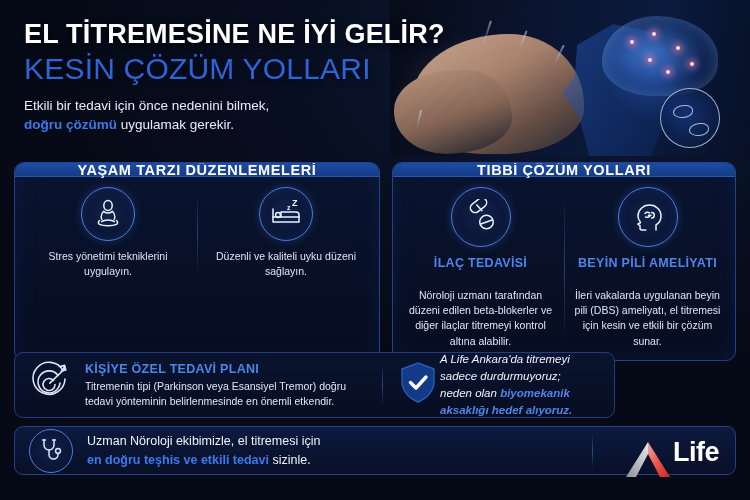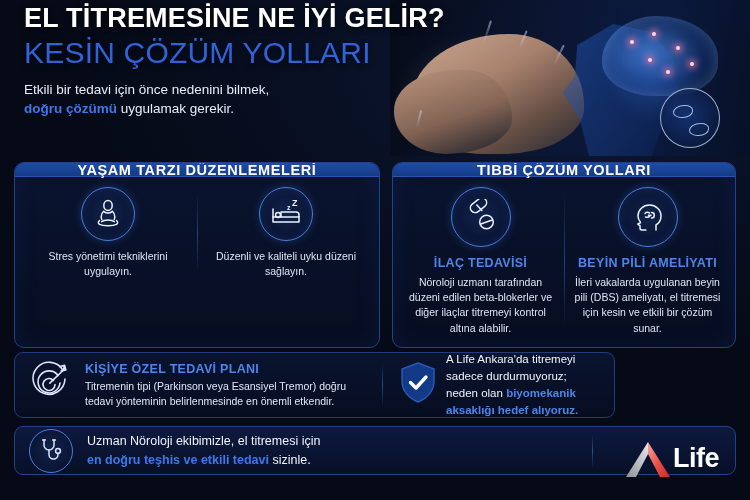--- a/index.html
+++ b/index.html
@@ -59,21 +59,21 @@
   .spark { position:absolute; width:4px; height:4px; border-radius:50%;
     background:#ffd5e2; box-shadow:0 0 7px 2px rgba(255,120,160,.85); }
   .neuron-circle {
     position:absolute; left: 270px; top: 88px; width: 60px; height: 60px;
     border-radius: 50%; border: 1.5px solid rgba(200,225,255,.75);
     background: radial-gradient(circle at 45% 45%, rgba(30,70,160,.55), rgba(8,18,44,.9));
   }
   .neuron-blob { position:absolute; width:20px; height:13px; border:1.2px solid rgba(200,225,255,.8);
     border-radius:60% 40% 55% 45%; }
 
-  .hero-text { position: absolute; left: 24px; top: 4px; width: 440px; }
+  .hero-text { position: absolute; left: 24px; top: 20px; width: 440px; }
   .title1 {
     font-size: 27px; font-weight: 700; color: #ffffff; letter-spacing: .2px;
     line-height: 1.1; text-shadow: 0 2px 6px rgba(0,0,0,.7);
   }
   .title2 {
     font-size: 30px; font-weight: 400; color: #2f63d8; letter-spacing: .2px;
     line-height: 1.12; margin-top: 2px; text-shadow: 0 2px 6px rgba(0,0,0,.6);
   }
   .sub { margin-top: 11px; font-size: 13.5px; color: #e7edf9; line-height: 1.42; }
   .sub b { color: #3d79ea; font-weight: 700; }
@@ -106,52 +106,52 @@
     border: 1.4px solid #4b7fdc;
     background: radial-gradient(circle at 50% 45%, #11224d 0%, #0a1432 70%, #08102a 100%);
     display:flex; align-items:center; justify-content:center;
     box-shadow: 0 0 10px rgba(60,120,225,.28), inset 0 0 10px rgba(40,90,190,.25);
   }
   .ico-wrap svg { display:block; }
   .cell-text { font-size: 10.5px; color: #dde6f6; line-height: 1.42; }
 
   .panel.right .cell { padding: 0 10px; }
   .panel.right .ico-wrap { width: 60px; height: 60px; margin-bottom: 9px; }
-  .med-title { font-size: 12.5px; font-weight: 700; color:#4d85ea; letter-spacing:.3px; margin-bottom: 5px; }
+  .med-title { font-size: 12.5px; font-weight: 700; color:#4d85ea; letter-spacing:.3px; margin-bottom: 18px; }
   .med-text { font-size: 10.5px; color:#dde6f6; line-height: 1.45; }
 
   
   .midrow { position:absolute; left: 14px; top: 352px; width: 601px; height: 66px;
     border:1px solid #233c80; border-radius: 9px;
     background: linear-gradient(180deg,#0a1430 0%, #070d20 100%);
     display:flex; align-items:center; overflow:hidden; }
   .mid-left { display:flex; align-items:center; gap: 12px; padding: 0 12px; width: 367px; }
   .mid-div { width:1px; align-self:stretch; margin: 10px 0;
     background: linear-gradient(180deg, rgba(60,110,210,0), rgba(70,125,225,.5), rgba(60,110,210,0)); }
-  .mid-right { display:flex; align-items:center; gap: 7px; padding: 0 14px; flex:1; }
+  .mid-right { display:flex; align-items:center; gap: 1px; padding: 0 14px; flex:1;font-style:italic; }
   .mid-h { font-size: 12.5px; font-weight:700; color:#4d85ea; letter-spacing:.3px; margin-bottom:3px; }
   .mid-p { font-size: 10.5px; color:#dfe7f7; line-height:1.4; }
   .mid-p2 { font-size: 11.5px; color:#eef3fd; line-height:1.48; }
   .mid-p2 b { color:#4d85ea; font-weight:700; }
 
   
   .footer { position:absolute; left:14px; top: 426px; width: 722px; height: 49px;
     border:1px solid #24408a; border-radius: 9px;
     background: linear-gradient(180deg, #0d1a3e 0%, #0a1432 55%, #081026 100%);
     display:flex; align-items:center; padding: 0 14px; gap: 14px; }
   .stetho {
     width: 44px; height: 44px; border-radius:50%; border:1.3px solid #4b7fdc;
     display:flex; align-items:center; justify-content:center; flex:0 0 auto;
     background: radial-gradient(circle at 50% 45%, #11224d, #0a1432 75%);
   }
   .foot-text { font-size: 12.5px; color:#eef3fd; line-height:1.5; }
   .foot-text b { color:#3d79ea; font-weight:700; }
   .foot-div { width:1px; height:34px; margin-left:auto;
     background: linear-gradient(180deg, rgba(60,110,210,0), rgba(80,135,230,.5), rgba(60,110,210,0)); }
-  .logo { display:flex; align-items:center; gap: 0; padding-left: 16px; padding-right: 2px; margin-top: 16px; }
+  .logo { display:flex; align-items:flex-start; gap: 0; padding-left: 16px; padding-right: 2px; margin-top: 16px; }
   .logo-text { font-size: 27px; font-weight:700; color:#fff; letter-spacing:-.5px; line-height:1; }
 </style>
 </head>
 <body>
 
 <div id="root">
 
   <div class="hero">
     <div class="hero-art">
       <div class="hand"></div>

